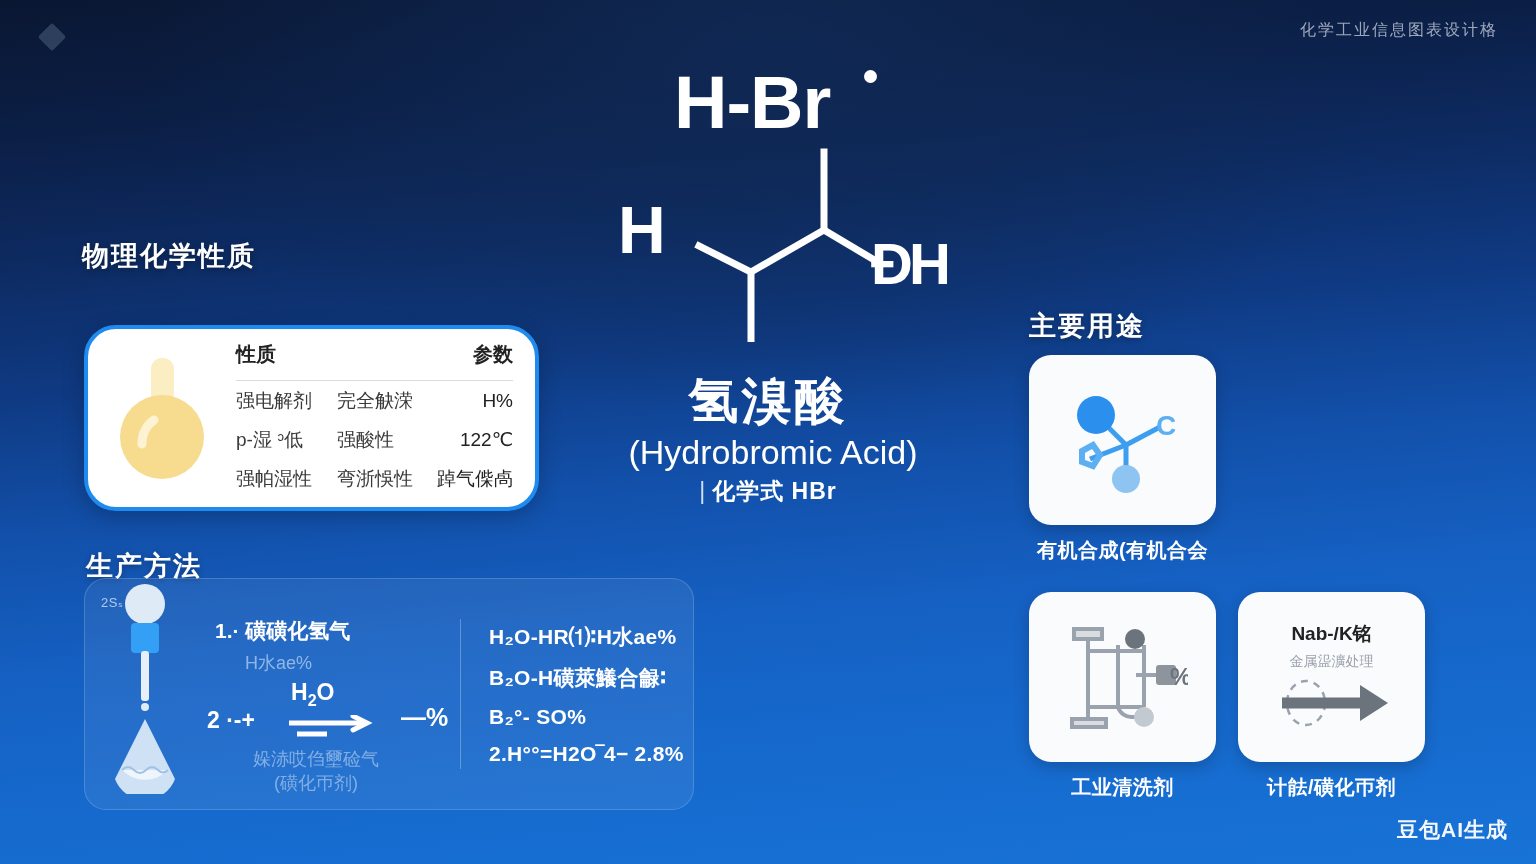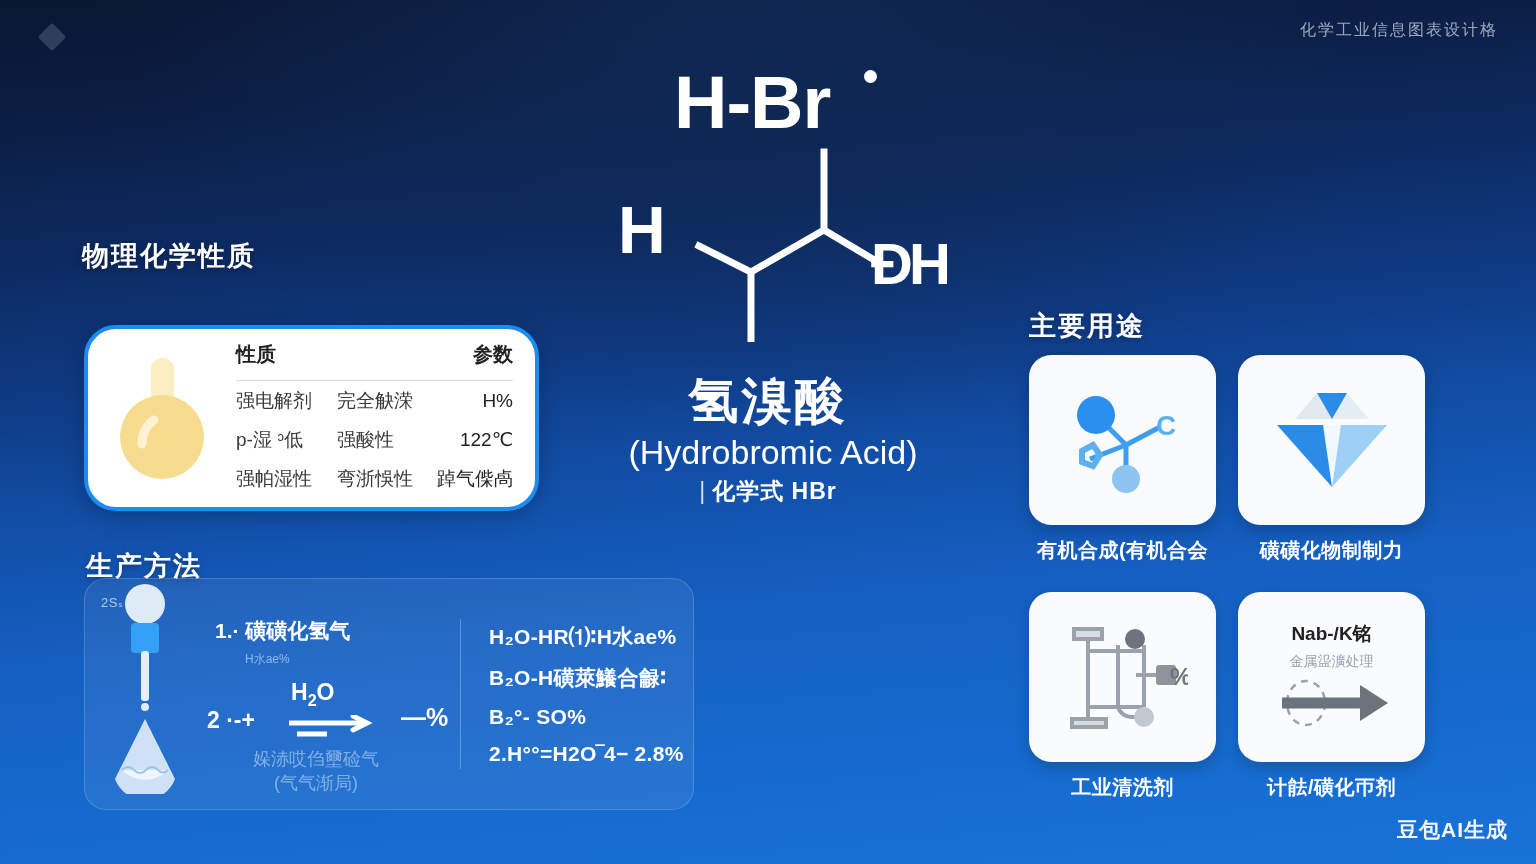--- a/index.html
+++ b/index.html
@@ -125,21 +125,21 @@
   .eq-line {
     font-size: 21px; font-weight: 700; color: #fff;
     margin: 13px 0; white-space: nowrap; letter-spacing: .3px;
   }
   .step1 {
     position: absolute; left: 10px; top: 38px;
     font-size: 21px; font-weight: 700; white-space: nowrap;
   }
   .step1-sub {
     position: absolute; left: 40px; top: 72px;
-    font-size: 12px; color: #b9d4f2; opacity: .72; white-space: nowrap;
+    font-size: 18px; color: #b9d4f2; opacity: .72; white-space: nowrap;
   }
   .step2 {
     position: absolute; left: 2px; top: 128px;
     font-size: 23px; font-weight: 700; white-space: nowrap;
   }
   .step2-h2o {
     position: absolute; left: 86px; top: 100px;
     font-size: 23px; font-weight: 700;
   }
   .step2-h2o sub { font-size: .7em; }
@@ -272,21 +272,21 @@
     <div class="step2">2 ·-+</div>
     <div class="step2-h2o">H<sub>2</sub>O</div>
     <svg class="step2-arrow" width="100" height="24" viewBox="0 0 100 24">
       <line x1="2" y1="8" x2="78" y2="8" stroke="#fff" stroke-width="5"></line>
       <path d="M66 1 L80 8 L66 15" stroke="#fff" stroke-width="5" fill="none" stroke-linecap="round"></path>
       <line x1="10" y1="19" x2="40" y2="19" stroke="#fff" stroke-width="5"></line>
     </svg>
     <div class="step2-pct">—%</div>
     <div class="step2-note">
       <span>㛊浾哎㑇壐硷气</span><br>
-      <span>(气气渐局)</span>
+      <span>(磺化帀剂)</span>
     </div>
   </div>
 
   <div class="prod-sep"></div>
 
   <div class="prod-right">
     <div class="eq-line">H₂O-HR⑴∶H水ae%</div>
     <div class="eq-line">B₂O-H磺萊鱶合龣∶</div>
     <div class="eq-line">B₂°- SO%</div>
     <div class="eq-line">2.H°°=H2O‾4− 2.8%</div>
@@ -309,34 +309,20 @@
           </g>
           <circle cx="36" cy="32" r="19" fill="#2b90ed"></circle>
           <circle cx="66" cy="96" r="14" fill="#8dc4f2"></circle>
           <path d="M22 68 L33 62 L40 72 L33 83 L22 79 Z" fill="none" stroke="#5cb0f2" stroke-width="6"></path>
           <text x="96" y="52" font-size="28" font-weight="700" fill="#5cb0f2" font-family="Liberation Sans, sans-serif">C</text>
         </svg>
       </div>
       <div class="use-label">有机合成(有机合会</div>
     </div>
 
-    <div class="use-item">
-      <div class="use-card">
-        <svg width="122" height="110" viewBox="0 0 122 110">
-          <polygon points="24,34 61,34 46,8" fill="#dfe9ef"></polygon>
-          <polygon points="61,34 98,34 76,8" fill="#e7eef3"></polygon>
-          <polygon points="46,8 76,8 61,34" fill="#2b8ce8"></polygon>
-          <polygon points="6,40 61,40 61,102" fill="#2b8ce8"></polygon>
-          <polygon points="61,40 116,40 61,102" fill="#9ed0f5"></polygon>
-          <polygon points="52,40 70,40 61,102" fill="#f2f8fd"></polygon>
-          <polygon points="6,40 24,34 61,40" fill="#ffffff" opacity=".55"></polygon>
-        </svg>
-      </div>
-      <div class="use-label">磺磺化物制制力</div>
-    </div>
 
   </div>
 
   <div class="uses-row">
 
     <div class="use-item">
       <div class="use-card">
         <svg width="130" height="125" viewBox="0 0 130 125">
           <g stroke="#9aa2ad" stroke-width="4" fill="none">
             <rect x="16" y="14" width="28" height="10" fill="#d9dde2"></rect>

